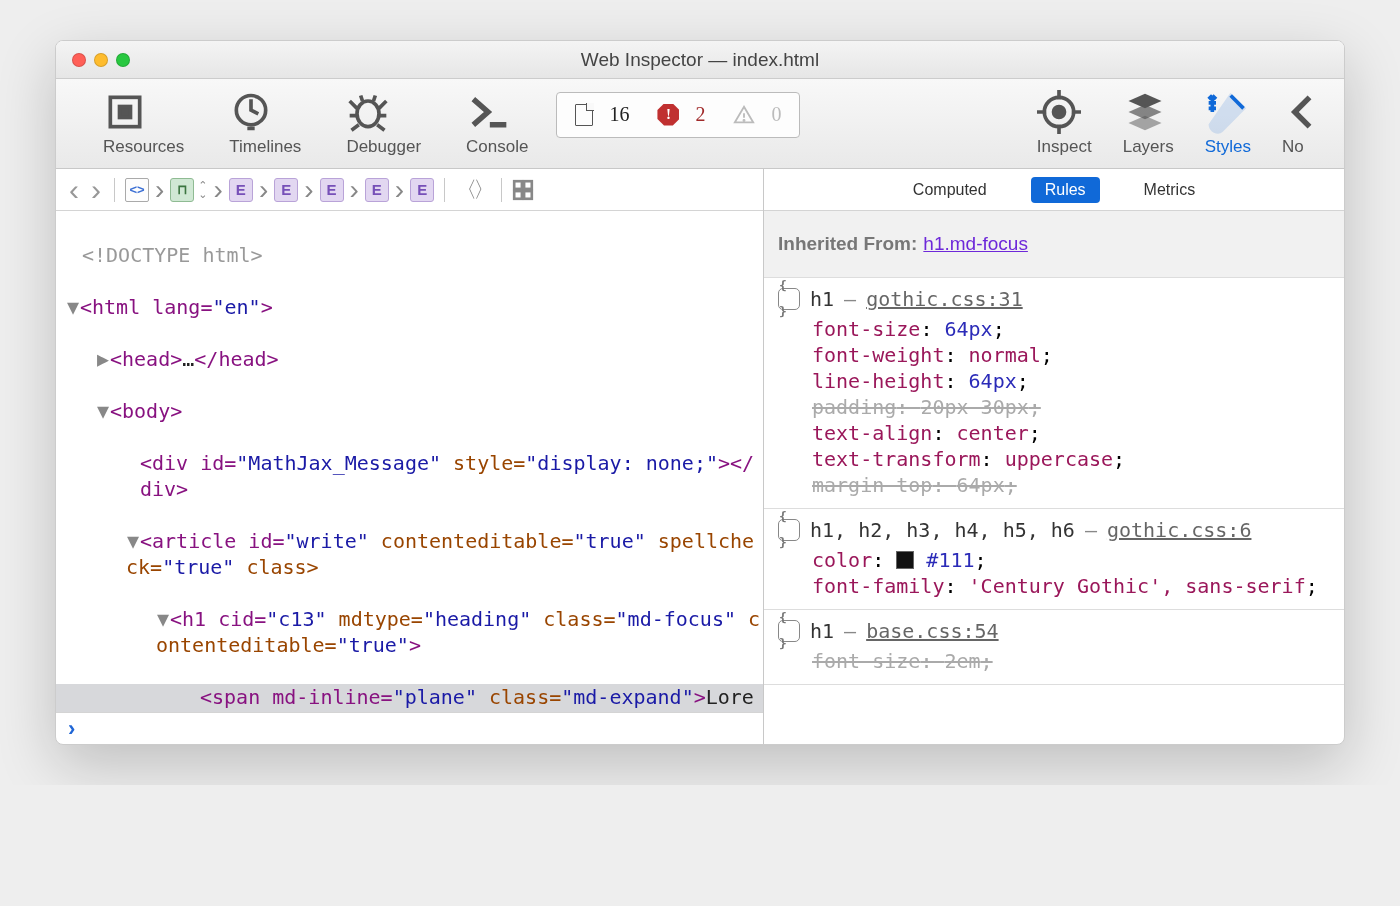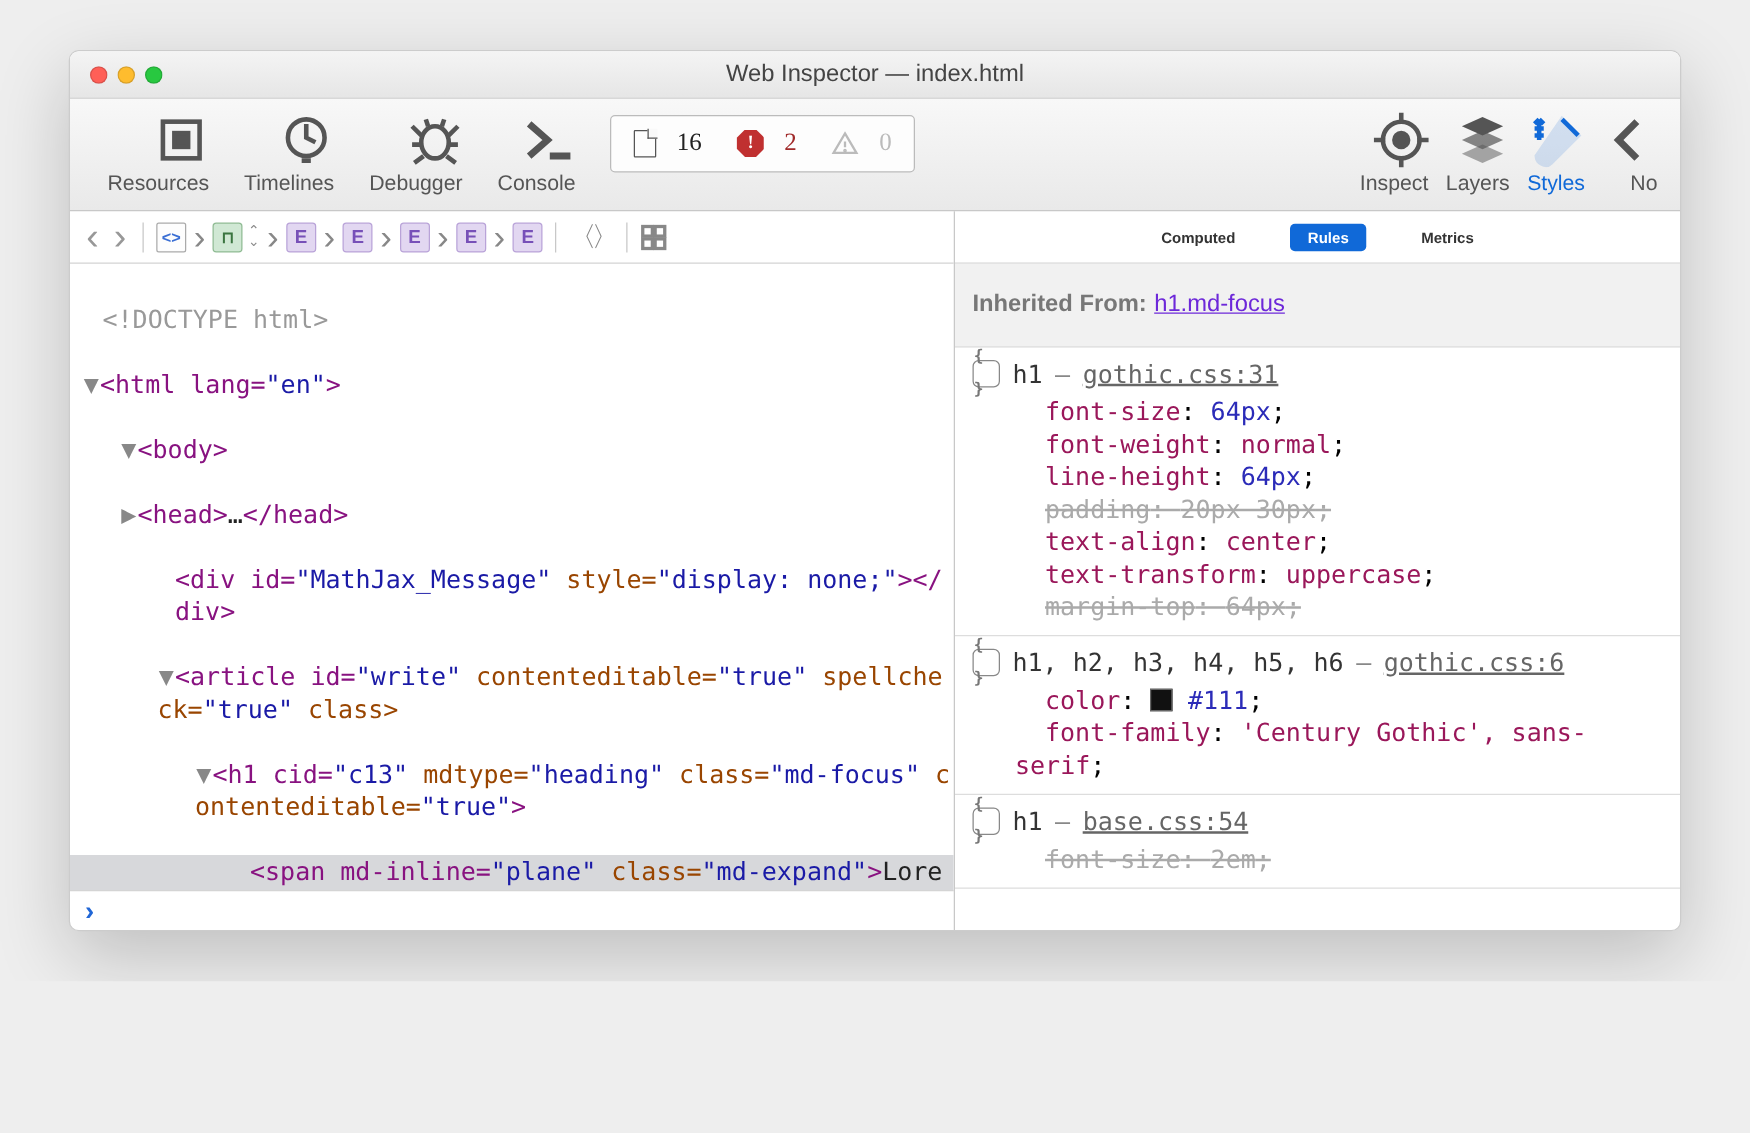--- a/index.html
+++ b/index.html
@@ -4,21 +4,21 @@
 <style>
 * { box-sizing: border-box; margin: 0; padding: 0; }
 body { font-family: -apple-system, "Helvetica Neue", sans-serif; background: #eee; display: flex; justify-content: center; align-items: flex-start; padding: 40px; }
 .window { width: 1290px; background: #fff; border-radius: 8px; box-shadow: 0 20px 60px rgba(0,0,0,0.2); overflow: hidden; border: 1px solid #ccc; }
 .titlebar { height: 38px; background: linear-gradient(#f4f4f4, #e6e6e6); border-bottom: 1px solid #ccc; display: flex; align-items: center; padding: 0 16px; position: relative; }
 .traffic { display: flex; gap: 8px; }
 .traffic span { width: 14px; height: 14px; border-radius: 50%; display: inline-block; border: 0.5px solid rgba(0,0,0,0.15); }
 .tred { background: #ff5f57; } .tyel { background: #febc2e; } .tgrn { background: #28c840; }
 .wtitle { position: absolute; left: 0; right: 0; text-align: center; font-size: 19px; color: #444; pointer-events: none; }
 .toolbar { height: 90px; background: linear-gradient(#f8f8f8, #e9e9e9); border-bottom: 1px solid #c8c8c8; display: flex; align-items: center; padding: 0 30px; gap: 28px; }
-.toolitem { display: flex; flex-direction: column; align-items: flex-end; gap: 3px; cursor: pointer; color: #555; }
+.toolitem { display: flex; flex-direction: column; align-items: flex-start; gap: 3px; cursor: pointer; color: #555; margin-left: 17px; }
 .toolitem svg { width: 44px; height: 44px; }
 .toolitem .lbl { font-size: 17px; color: #555; }
 .errbox { display: flex; align-items: center; gap: 28px; border: 1px solid #bbb; border-radius: 4px; padding: 6px 18px; background: #fdfdfd; height: 46px; margin-top: -18px; }
 .errbox-item { display: flex; align-items: center; gap: 16px; font-family: "Lucida Grande"; font-size: 20px; }
 .body { display: flex; height: 575px; }
 .left { flex: 1; border-right: 1px solid #c8c8c8; display: flex; flex-direction: column; min-width: 0; }
 .right { width: 580px; display: flex; flex-direction: column; }
 .crumbbar { height: 42px; border-bottom: 1px solid #d4d4d4; display: flex; align-items: center; padding: 0 10px; gap: 6px; }
 .nav-arrow { color: #989898; font-size: 30px; padding: 0 3px; cursor: pointer; }
 .vsep { width: 1px; height: 24px; background: #c8c8c8; margin: 0 4px; }
@@ -27,31 +27,31 @@
 .htmlic { display: inline-flex; width: 24px; height: 24px; border: 1px solid #aaa; border-radius: 2px; align-items: center; justify-content: center; color: #3b6fd4; font-size: 13px; font-weight: bold; background: #fdfdfd; }
 .source { flex: 1; overflow: hidden; font-family: "Menlo", "Monaco", monospace; font-size: 20px; line-height: 26px; padding: 5px 0 16px 10px; white-space: pre-wrap; word-break: break-all; }
 .line { display: block; padding-left: 0; }
 .indent1 { padding-left: 16px; }
 .caret { color: #888; display: inline-block; width: 14px; text-align: center; }
 .tag { color: #881280; } .attr { color: #994500; } .val { color: #1a1aa6; } .txt { color: #222; }
 .doctype { color: #999; }
 .hl { background: #d7d8db; display: block; margin-left: -10px; padding-left: 10px; }
 .consolebar { height: 32px; border-top: 1px solid #d4d4d4; display: flex; align-items: center; padding: 0 12px; }
 .rtabs { height: 42px; border-bottom: 1px solid #d4d4d4; display: flex; align-items: center; justify-content: center; gap: 30px; }
-.rtab { font-size: 12px; color: #333; padding: 4px 14px; border-radius: 4px; cursor: pointer; font-weight: bold; }
+.rtab { font-size: 16px; color: #333; padding: 4px 14px; border-radius: 4px; cursor: pointer; }
 .rtab.active { background: #1069d8; color: #fff; }
 .inh-hdr { background: #f1f1f1; border-bottom: 1px solid #ddd; padding: 22px 14px; font-size: 19px; display: flex; gap: 6px; align-items: flex-end; }
 .inh-hdr .lbl { color: #777; font-weight: bold; } .inh-hdr .sel { color: #6d28d9; text-decoration: underline; }
 .rules { flex: 1; overflow: auto; font-family: "Menlo", "Monaco", monospace; font-size: 20px; line-height: 26px; }
 .rule { border-bottom: 1px solid #ddd; padding: 8px 14px 10px 14px; }
 .rule-head { display: flex; align-items: center; gap: 10px; margin-bottom: 4px; }
 .rule-head .ic { width: 22px; height: 22px; border: 1.5px solid #888; border-radius: 5px; display: inline-flex; align-items: center; justify-content: center; color: #777; font-size: 13px; font-weight: bold; }
 .rule-head .sel { color: #333; } .rule-head .src { color: #666; text-decoration: underline; } .rule-head .dash { color: #888; }
 .prop { padding-left: 34px; }
-.pn { color: #9a175a; margin-left: 24px; } .pv { color: #2b2bb8; } .pvk { color: #9a175a; }
+.pn { color: #9a175a; } .pv { color: #2b2bb8; } .pvk { color: #9a175a; }
 .strike .pn, .strike .pv, .strike .pvk, .strike .pc { text-decoration: line-through; color: #aaa !important; }
 .swatch { display: inline-block; width: 18px; height: 18px; background: #111; vertical-align: -2px; border: 0.5px solid #666; }
 .chev { color: #888; }
 .rightend { display: flex; gap: 14px; align-items: center; margin-left: 12px; }
 .rightend .toolitem svg { width: 44px; height: 44px; }
 .blueicon svg { color: #1069d8; }
 .pageicon { display: inline-block; width: 18px; height: 22px; border: 1.7px solid #555; border-radius: 1px; position: relative; }
 .pageicon:before { content: ""; position: absolute; right: -1.7px; top: -1.7px; width: 7px; height: 7px; background: #f9f9f9; border-left: 1.7px solid #555; border-bottom: 1.7px solid #555; }
 .octa { width: 22px; height: 22px; background: #c03030; position: relative; clip-path: polygon(30% 0,70% 0,100% 30%,100% 70%,70% 100%,30% 100%,0 70%,0 30%); display: inline-flex; align-items: center; justify-content: center; color: #fff; font-size: 15px; font-weight: bold; }
 .caret-r { color: #888; font-size: 28px; font-weight: 300; }
@@ -185,22 +185,22 @@
             <rect x="1" y="1" width="3.5" height="3.5"></rect>
             <rect x="5.5" y="1" width="3.5" height="3.5"></rect>
             <rect x="1" y="5.5" width="3.5" height="3.5"></rect>
             <rect x="5.5" y="5.5" width="3.5" height="3.5"></rect>
           </svg>
       </div>
 
       <div class="source">
 <span class="line indent1"><span class="doctype">&lt;!DOCTYPE html&gt;</span></span>
 <span class="line"><span class="caret">▼</span><span class="tag">&lt;html lang=</span><span class="val">"en"</span><span class="tag">&gt;</span></span>
+<span class="line" style="padding-left:30px"><span class="caret">▶</span><span class="tag">&lt;head&gt;</span><span class="txt">…</span><span class="tag">&lt;/head&gt;</span></span>
 <span class="line" style="padding-left:30px"><span class="caret">▼</span><span class="tag">&lt;body&gt;</span></span>
-<span class="line" style="padding-left:30px"><span class="caret">▶</span><span class="tag">&lt;head&gt;</span><span class="txt">…</span><span class="tag">&lt;/head&gt;</span></span>
 <span class="line" style="padding-left:74px"><span class="tag">&lt;div id=</span><span class="val">"MathJax_Message"</span><span class="attr"> style=</span><span class="val">"display: none;"</span><span class="tag">&gt;&lt;/div&gt;</span></span>
 <span class="line" style="padding-left:60px"><span class="caret">▼</span><span class="tag">&lt;article id=</span><span class="val">"write"</span><span class="attr"> contenteditable=</span><span class="val">"true"</span><span class="attr"> spellcheck=</span><span class="val">"true"</span><span class="attr"> class&gt;</span></span>
 <span class="line" style="padding-left:90px"><span class="caret">▼</span><span class="tag">&lt;h1 cid=</span><span class="val">"c13"</span><span class="attr"> mdtype=</span><span class="val">"heading"</span><span class="attr"> class=</span><span class="val">"md-focus"</span><span class="attr"> contenteditable=</span><span class="val">"true"</span><span class="tag">&gt;</span></span>
 <span class="hl"><span class="line" style="padding-left:134px"><span class="tag">&lt;span md-inline=</span><span class="val">"plane"</span><span class="attr"> class=</span><span class="val">"md-expand"</span><span class="tag">&gt;</span><span class="txt">Lorem ipsum</span><span class="tag">&lt;/span&gt;</span></span></span>
 
 
 
 
 
       </div>

